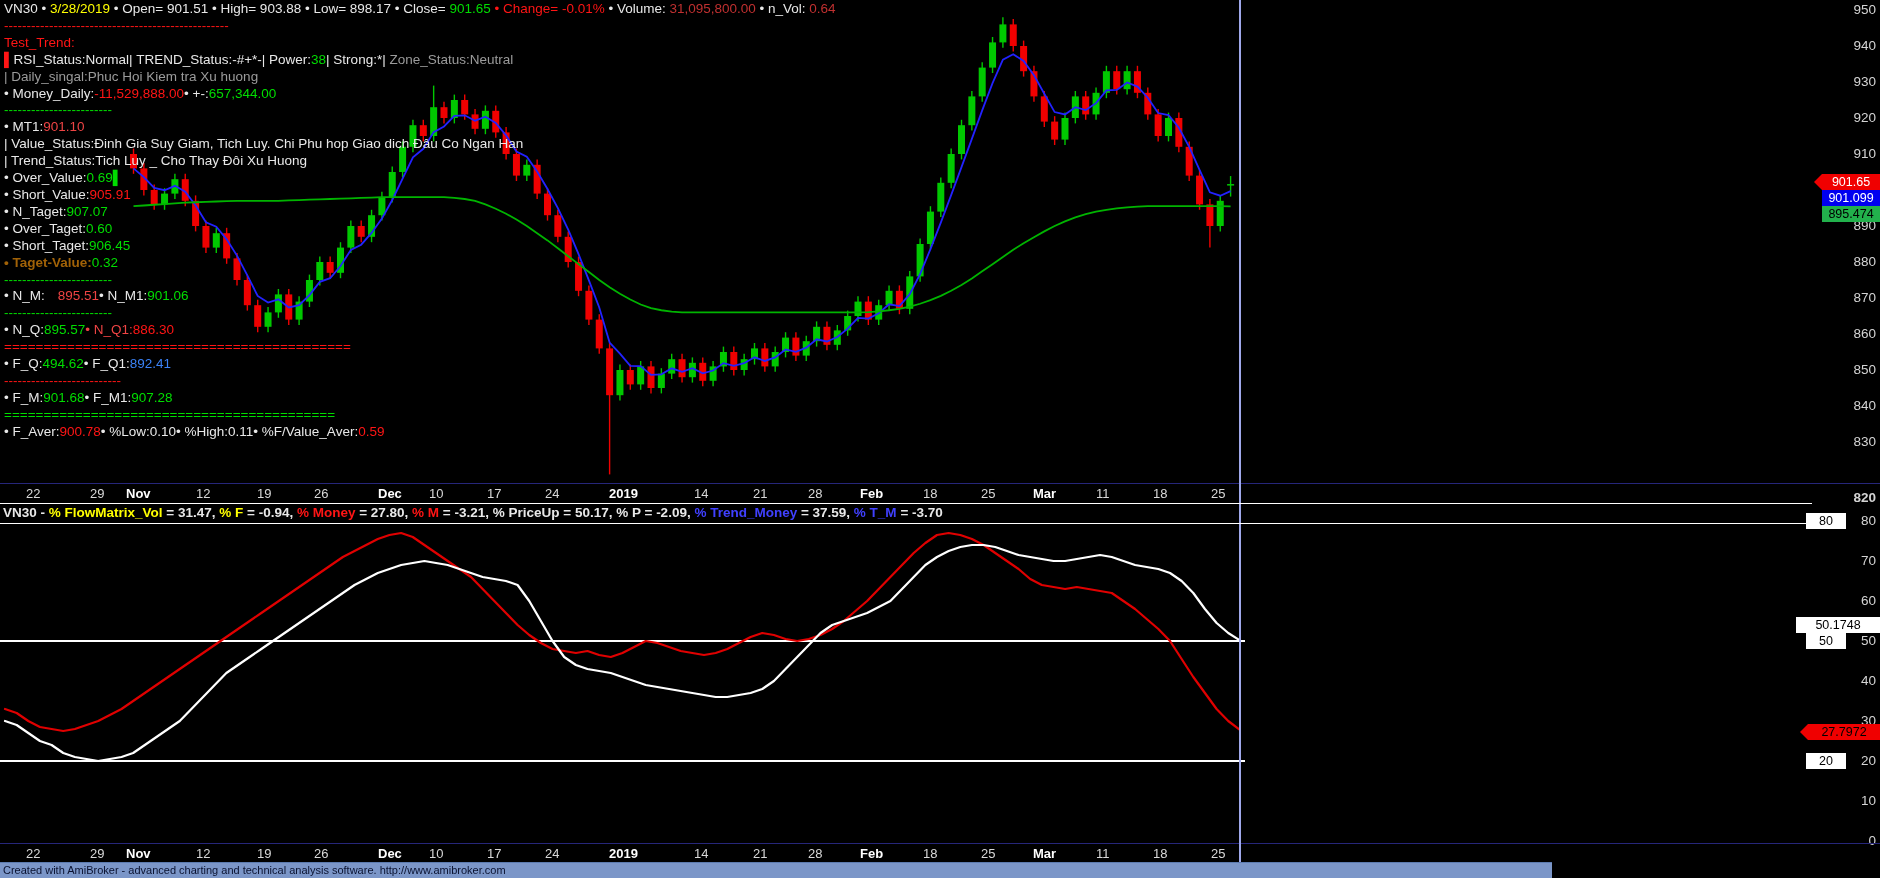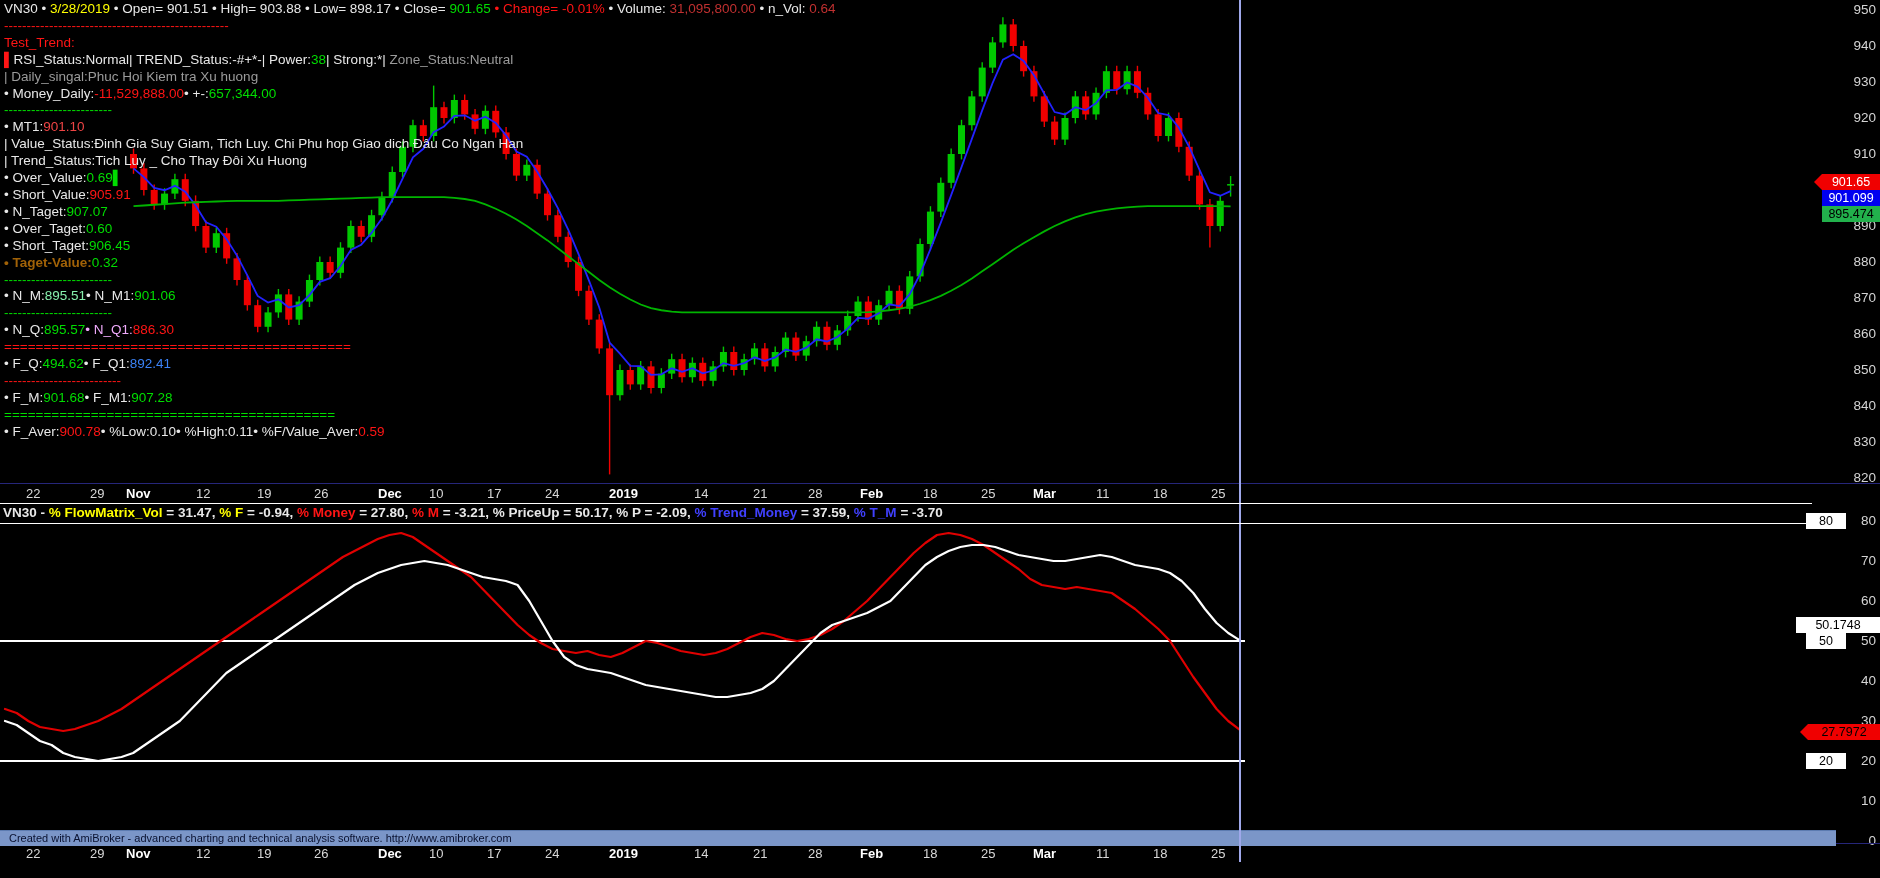--- a/index.html
+++ b/index.html
@@ -10,22 +10,22 @@
   #price-overlay{position:absolute;left:4px;top:1px;z-index:5;}
   .axlab{position:absolute;width:60px;text-align:right;color:#d4d4d4;font-size:13.5px;height:16px;line-height:16px;}
   .datelab{position:absolute;top:2px;color:#d8d8d8;font-size:13px;}
   .datelab.month{font-weight:bold;color:#ffffff;}
   .daterow{position:absolute;left:0;width:1880px;height:18px;border-top:1px solid #26267a;}
   .tag{position:absolute;height:16px;line-height:16px;font-size:12.5px;text-align:center;z-index:6;}
   .tri{position:absolute;width:0;height:0;border-top:8px solid transparent;border-bottom:8px solid transparent;z-index:6;}
   .sep{position:absolute;left:0;width:1812px;height:1px;background:#ffffff;z-index:4;}
   #bottom-header{position:absolute;left:3px;top:505px;z-index:5;white-space:pre;font-size:13.5px;font-weight:bold;}
   #cursor-line{position:absolute;top:0;width:2px;height:862px;background:#9fa8ea;z-index:3;}
-  #status-bar{position:absolute;left:0;top:830px;width:1836px;height:16px;background:#7b96c8;
-              border-top:1px solid #5c7bb0;color:#0a1230;font-size:11px;line-height:15px;padding-left:9px;box-sizing:border-box;}
+  #status-bar{position:absolute;left:0;top:862px;width:1552px;height:16px;background:#7b96c8;
+              border-top:1px solid #5c7bb0;color:#0a1230;font-size:11px;line-height:15px;padding-left:3px;box-sizing:border-box;}
 </style>
 </head>
 <body>
 
 <div id="screen">
 
   <svg id="price-svg" width="1880" height="483" style="top:0">
       <line x1="133.5" x2="133.5" y1="148.6" y2="173.8" stroke="#f00000" stroke-width="1.4"></line>
       <rect x="130" y="154" width="7" height="14.400000000000006" fill="#f00000"></rect>
       <line x1="143.85" x2="143.85" y1="163" y2="195.4" stroke="#f00000" stroke-width="1.4"></line>
@@ -255,23 +255,23 @@
       <div class="ovline"><span style="color: rgb(232, 232, 232);">• MT1:</span><span style="color: #ef4444;">901.10</span></div>
       <div class="ovline"><span style="color: rgb(232, 232, 232);">| Value_Status:Đinh Gia Suy Giam, Tich Luy. Chi Phu hop Giao dich Đâu Co Ngan Han</span></div>
       <div class="ovline"><span style="color: rgb(232, 232, 232);">| Trend_Status:Tich Luy _ Cho Thay Đôi Xu Huong</span></div>
       <div class="ovline"><span style="color: rgb(232, 232, 232);">• Over_Value:</span><span style="color: rgb(0, 221, 0);">0.69</span><span style="color: rgb(0, 221, 0);">▌</span></div>
       <div class="ovline"><span style="color: rgb(232, 232, 232);">• Short_Value:</span><span style="color: rgb(255, 21, 21);">905.91</span></div>
       <div class="ovline"><span style="color: rgb(232, 232, 232);">• N_Taget:</span><span style="color: rgb(0, 221, 0);">907.07</span></div>
       <div class="ovline"><span style="color: rgb(232, 232, 232);">• Over_Taget:</span><span style="color: rgb(0, 221, 0);">0.60</span></div>
       <div class="ovline"><span style="color: rgb(232, 232, 232);">• Short_Taget:</span><span style="color: rgb(0, 221, 0);">906.45</span></div>
       <div class="ovline"><span style="color: #a16207; font-weight: bold;">• Taget-Value:</span><span style="color: rgb(0, 221, 0);">0.32</span></div>
       <div class="ovline"><span style="color: rgb(0, 221, 0);">------------------------</span></div>
-      <div class="ovline"><span style="color: rgb(232, 232, 232);">• N_M:</span><span style="color: #86efac;">895.51</span><span style="color: rgb(232, 232, 232);">• N_M1:</span><span style="color: rgb(0, 221, 0);">901.06</span></div>
+      <div class="ovline"><span style="color: rgb(232, 232, 232);">• N_M:</span><span style="color: #ef4444; margin-left: 13px;">895.51</span><span style="color: rgb(232, 232, 232);">• N_M1:</span><span style="color: rgb(0, 221, 0);">901.06</span></div>
       <div class="ovline"><span style="color: rgb(0, 221, 0);">------------------------</span></div>
-      <div class="ovline"><span style="color: rgb(232, 232, 232);">• N_Q:</span><span style="color: rgb(0, 221, 0);">895.57</span><span style="color: #f0abfc;">• N_Q1:</span><span style="color: rgb(255, 21, 21);">886.30</span></div>
+      <div class="ovline"><span style="color: rgb(232, 232, 232);">• N_Q:</span><span style="color: rgb(0, 221, 0);">895.57</span><span style="color: #ef4444;">• N_Q1:</span><span style="color: rgb(255, 21, 21);">886.30</span></div>
       <div class="ovline"><span style="color: rgb(255, 21, 21);">============================================</span></div>
       <div class="ovline"><span style="color: rgb(232, 232, 232);">• F_Q:</span><span style="color: rgb(0, 221, 0);">494.62</span><span style="color: rgb(232, 232, 232);">• F_Q1:</span><span style="color: #3b82f6;">892.41</span></div>
       <div class="ovline"><span style="color: rgb(255, 21, 21);">--------------------------</span></div>
       <div class="ovline"><span style="color: rgb(232, 232, 232);">• F_M:</span><span style="color: rgb(0, 221, 0);">901.68</span><span style="color: rgb(232, 232, 232);">• F_M1:</span><span style="color: rgb(0, 221, 0);">907.28</span></div>
       <div class="ovline"><span style="color: rgb(0, 221, 0);">==========================================</span></div>
       <div class="ovline"><span style="color: rgb(232, 232, 232);">• F_Aver:</span><span style="color: rgb(255, 21, 21);">900.78</span><span style="color: rgb(232, 232, 232);">• %Low:</span><span style="color: rgb(232, 232, 232);">0.10</span><span style="color: rgb(232, 232, 232);">• %High:</span><span style="color: rgb(232, 232, 232);">0.11</span><span style="color: rgb(232, 232, 232);">• %F/Value_Aver:</span><span style="color: rgb(255, 21, 21);">0.59</span></div>
     </div>
   <div id="price-axis">
       <span class="axlab" style="left: 1816px; top: 2px;">950</span>
       <span class="axlab" style="left: 1816px; top: 38px;">940</span>
@@ -279,21 +279,21 @@
       <span class="axlab" style="left: 1816px; top: 110px;">920</span>
       <span class="axlab" style="left: 1816px; top: 146px;">910</span>
       <span class="axlab" style="left: 1816px; top: 182px;">900</span>
       <span class="axlab" style="left: 1816px; top: 218px;">890</span>
       <span class="axlab" style="left: 1816px; top: 254px;">880</span>
       <span class="axlab" style="left: 1816px; top: 290px;">870</span>
       <span class="axlab" style="left: 1816px; top: 326px;">860</span>
       <span class="axlab" style="left: 1816px; top: 362px;">850</span>
       <span class="axlab" style="left: 1816px; top: 398px;">840</span>
       <span class="axlab" style="left: 1816px; top: 434px;">830</span>
-      <span class="axlab" style="left: 1816px; top: 470px;">820</span>
+      <span class="axlab" style="left: 1816px; top: 490px; font-weight: bold;">820</span>
     </div>
   <div id="price-tags">
       <div class="tri" style="left: 1814px; top: 174px; border-right: 8px solid rgb(240, 0, 0);"></div>
       <div class="tag" style="left: 1822px; top: 174px; width: 58px; background: rgb(240, 0, 0); color: rgb(255, 255, 255);">901.65</div>
       <div class="tag" style="left: 1822px; top: 190px; width: 58px; background: rgb(0, 0, 240); color: rgb(255, 255, 255);">901.099</div>
       <div class="tag" style="left: 1822px; top: 206px; width: 58px; background: rgb(34, 177, 76); color: rgb(0, 0, 0);">895.474</div>
     </div>
 
   <div class="daterow" style="top:483px">
       <span class="datelab" style="left: 26px;">22</span>

